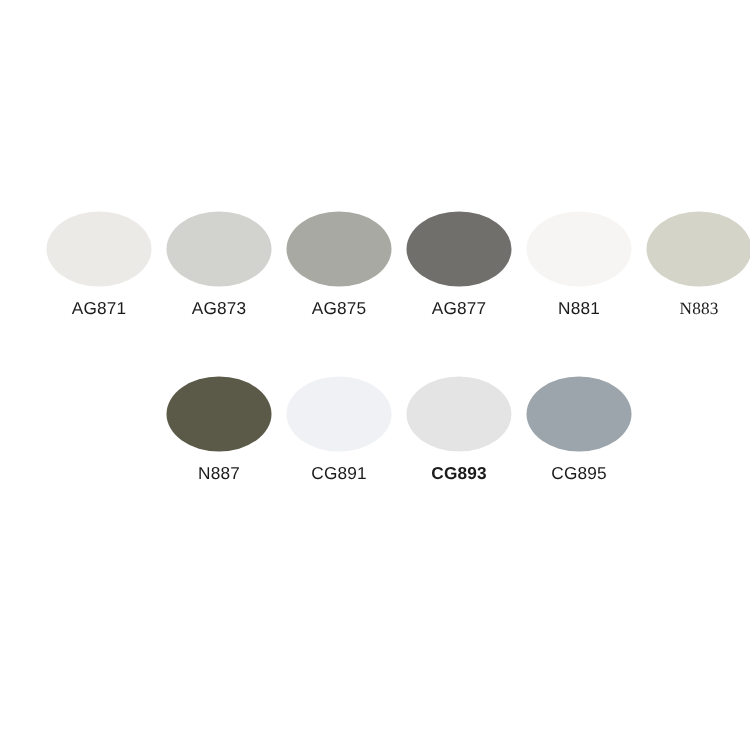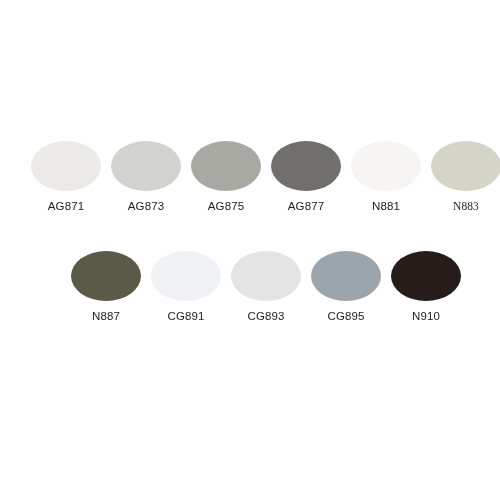--- a/index.html
+++ b/index.html
@@ -98,25 +98,21 @@
         <div class="swatch-cell">
           <div class="swatch-chip" title="N887" style="background: rgb(91, 90, 73);"></div>
           <div class="swatch-label" style="color: rgb(27, 27, 27);">N887</div>
         </div>
         <div class="swatch-cell">
           <div class="swatch-chip" title="CG891" style="background: rgb(240, 241, 245);"></div>
           <div class="swatch-label" style="color: rgb(27, 27, 27);">CG891</div>
         </div>
         <div class="swatch-cell">
           <div class="swatch-chip" title="CG893" style="background: rgb(228, 228, 228);"></div>
-          <div class="swatch-label" style="color: rgb(27, 27, 27);">CG893</div>
+          <div class="swatch-label" style="color: rgb(27, 27, 27); font-weight: bold;">CG893</div>
         </div>
         <div class="swatch-cell">
           <div class="swatch-chip" title="CG895" style="background: rgb(156, 165, 172);"></div>
           <div class="swatch-label" style="color: rgb(27, 27, 27);">CG895</div>
-        </div>
-        <div class="swatch-cell">
-          <div class="swatch-chip" title="N910" style="background: rgb(38, 29, 27);"></div>
-          <div class="swatch-label" style="color: rgb(27, 27, 27);">N910</div>
         </div>
       </div>
     </div>
 </div>
 
 </body></html>

